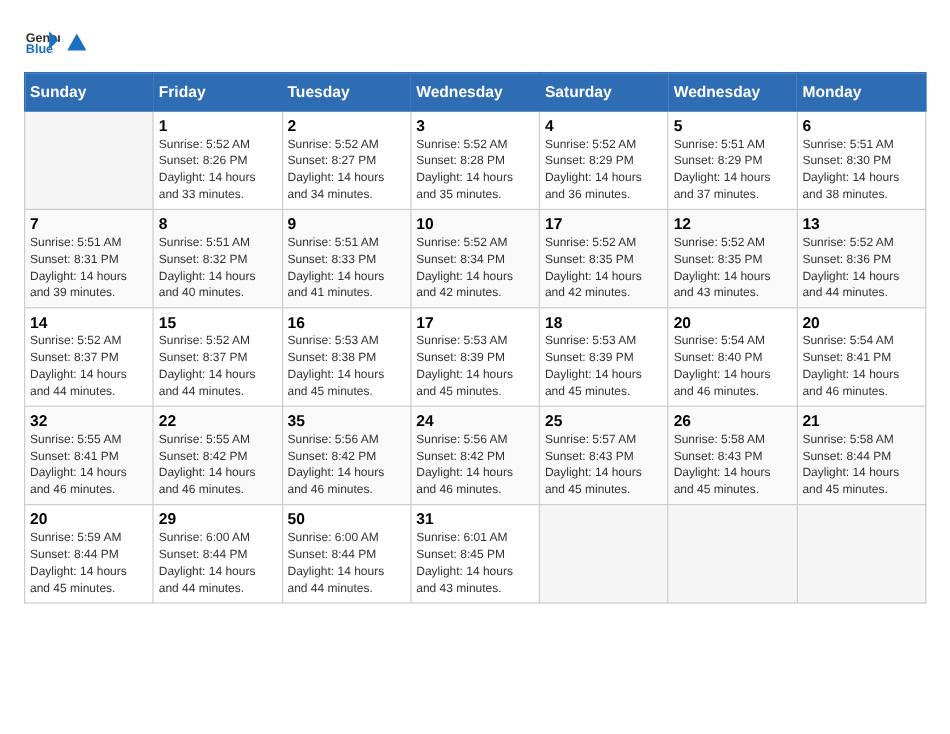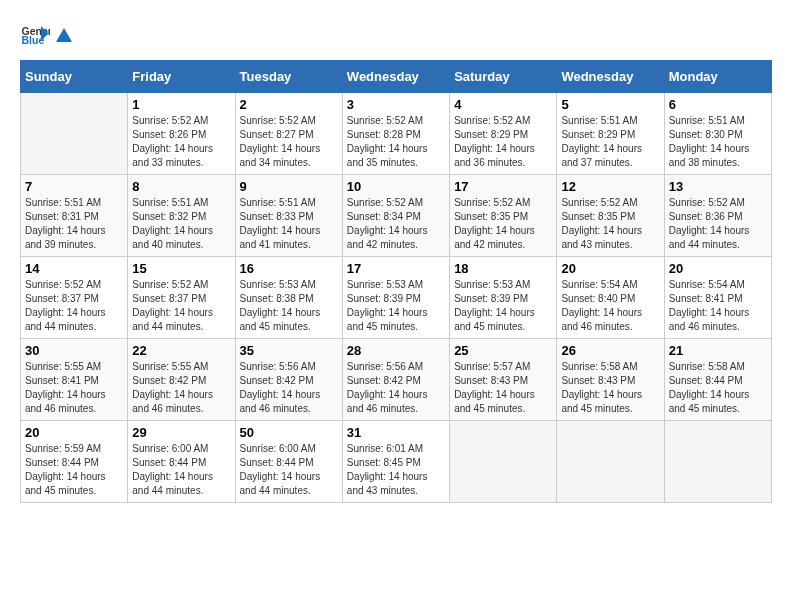--- a/index.html
+++ b/index.html
@@ -206,33 +206,33 @@
           <div class="day-number">20</div>
           <div class="day-info">Sunrise: 5:54 AM<br>Sunset: 8:40 PM<br>Daylight: 14 hours and 46 minutes.</div>
         </td>
         <td>
           <div class="day-number">20</div>
           <div class="day-info">Sunrise: 5:54 AM<br>Sunset: 8:41 PM<br>Daylight: 14 hours and 46 minutes.</div>
         </td>
       </tr>
       <tr>
         <td>
-          <div class="day-number">30</div>
+          <div class="day-number">32</div>
           <div class="day-info">Sunrise: 5:55 AM<br>Sunset: 8:41 PM<br>Daylight: 14 hours and 46 minutes.</div>
         </td>
         <td>
           <div class="day-number">22</div>
           <div class="day-info">Sunrise: 5:55 AM<br>Sunset: 8:42 PM<br>Daylight: 14 hours and 46 minutes.</div>
         </td>
         <td>
           <div class="day-number">35</div>
           <div class="day-info">Sunrise: 5:56 AM<br>Sunset: 8:42 PM<br>Daylight: 14 hours and 46 minutes.</div>
         </td>
         <td>
-          <div class="day-number">28</div>
+          <div class="day-number">24</div>
           <div class="day-info">Sunrise: 5:56 AM<br>Sunset: 8:42 PM<br>Daylight: 14 hours and 46 minutes.</div>
         </td>
         <td>
           <div class="day-number">25</div>
           <div class="day-info">Sunrise: 5:57 AM<br>Sunset: 8:43 PM<br>Daylight: 14 hours and 45 minutes.</div>
         </td>
         <td>
           <div class="day-number">26</div>
           <div class="day-info">Sunrise: 5:58 AM<br>Sunset: 8:43 PM<br>Daylight: 14 hours and 45 minutes.</div>
         </td>

